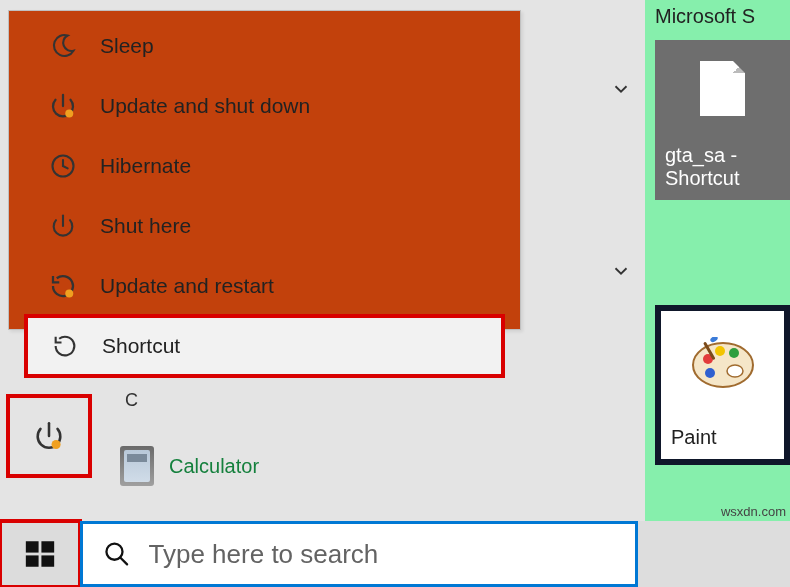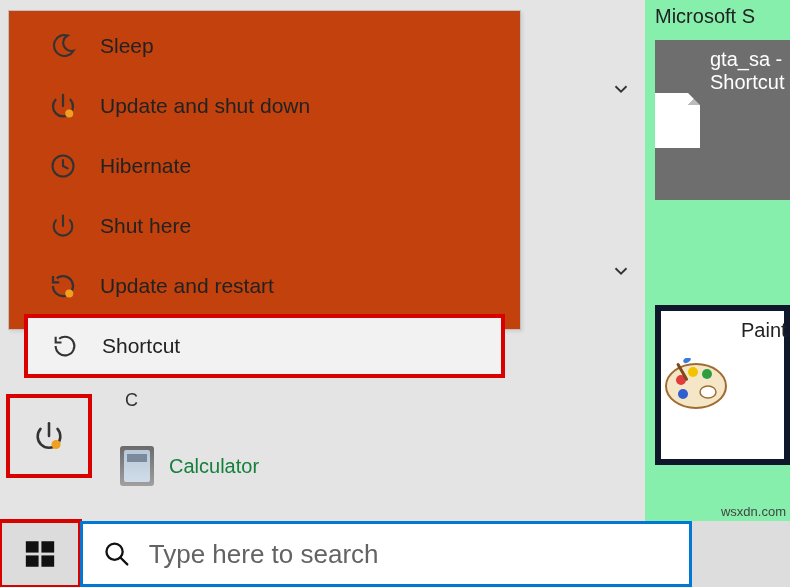--- a/index.html
+++ b/index.html
@@ -64,21 +64,21 @@
     background: #f2f2f2;
     outline: 4px solid #d90000;
     outline-offset: -2px;
     margin: 0 2px;
   }
   .pm-icon { width: 30px; height: 30px; display:flex; align-items:center; justify-content:center; flex-shrink:0; }
   .pm-label { font-size: 21px; color: #222; }
 
   .taskbar {
     position: absolute;
-    left: 0; bottom: 0; width: 692px; height: 66px;
+    left: 0; bottom: 0; width: 638px; height: 66px;
     background: #f0f0f0;
     display: flex; align-items: center;
   }
   .start-btn {
     width: 80px; height: 66px;
     background: #dcdcdc;
     display:flex; align-items:center; justify-content:center;
     outline: 4px solid #d90000; outline-offset: -2px;
     cursor:pointer;
   }
@@ -109,21 +109,21 @@
 
   .tiles-col {
     position: absolute;
     left: 645px; top: 0; width: 145px; height: 521px;
     background: #86efac;
   }
   .tile-top-label { font-size: 20px; color:#222; padding: 5px 10px; white-space:nowrap; overflow:hidden; }
   .chev { position:absolute; color:#333; font-size:18px; }
   .tile {
     position:absolute; width:135px; height:160px;
-    display:flex; flex-direction:row;
+    display:flex; flex-direction:column;
     cursor:pointer;
   }
   .tile.gta { top:40px; left:10px; background:#6e6e6e; }
   .tile.paint { top:305px; left:10px; background:#ffffff; border:6px solid #0f172a; }
   .tile .tile-visual { flex:1; display:flex; align-items:center; justify-content:center; }
   .tile .tile-label { padding:8px 10px 10px; font-size:20px; line-height:1.15; }
   .tile.gta .tile-label { color:#fff; }
   .tile.paint .tile-label { color:#222; }
 
   .doc-page {

